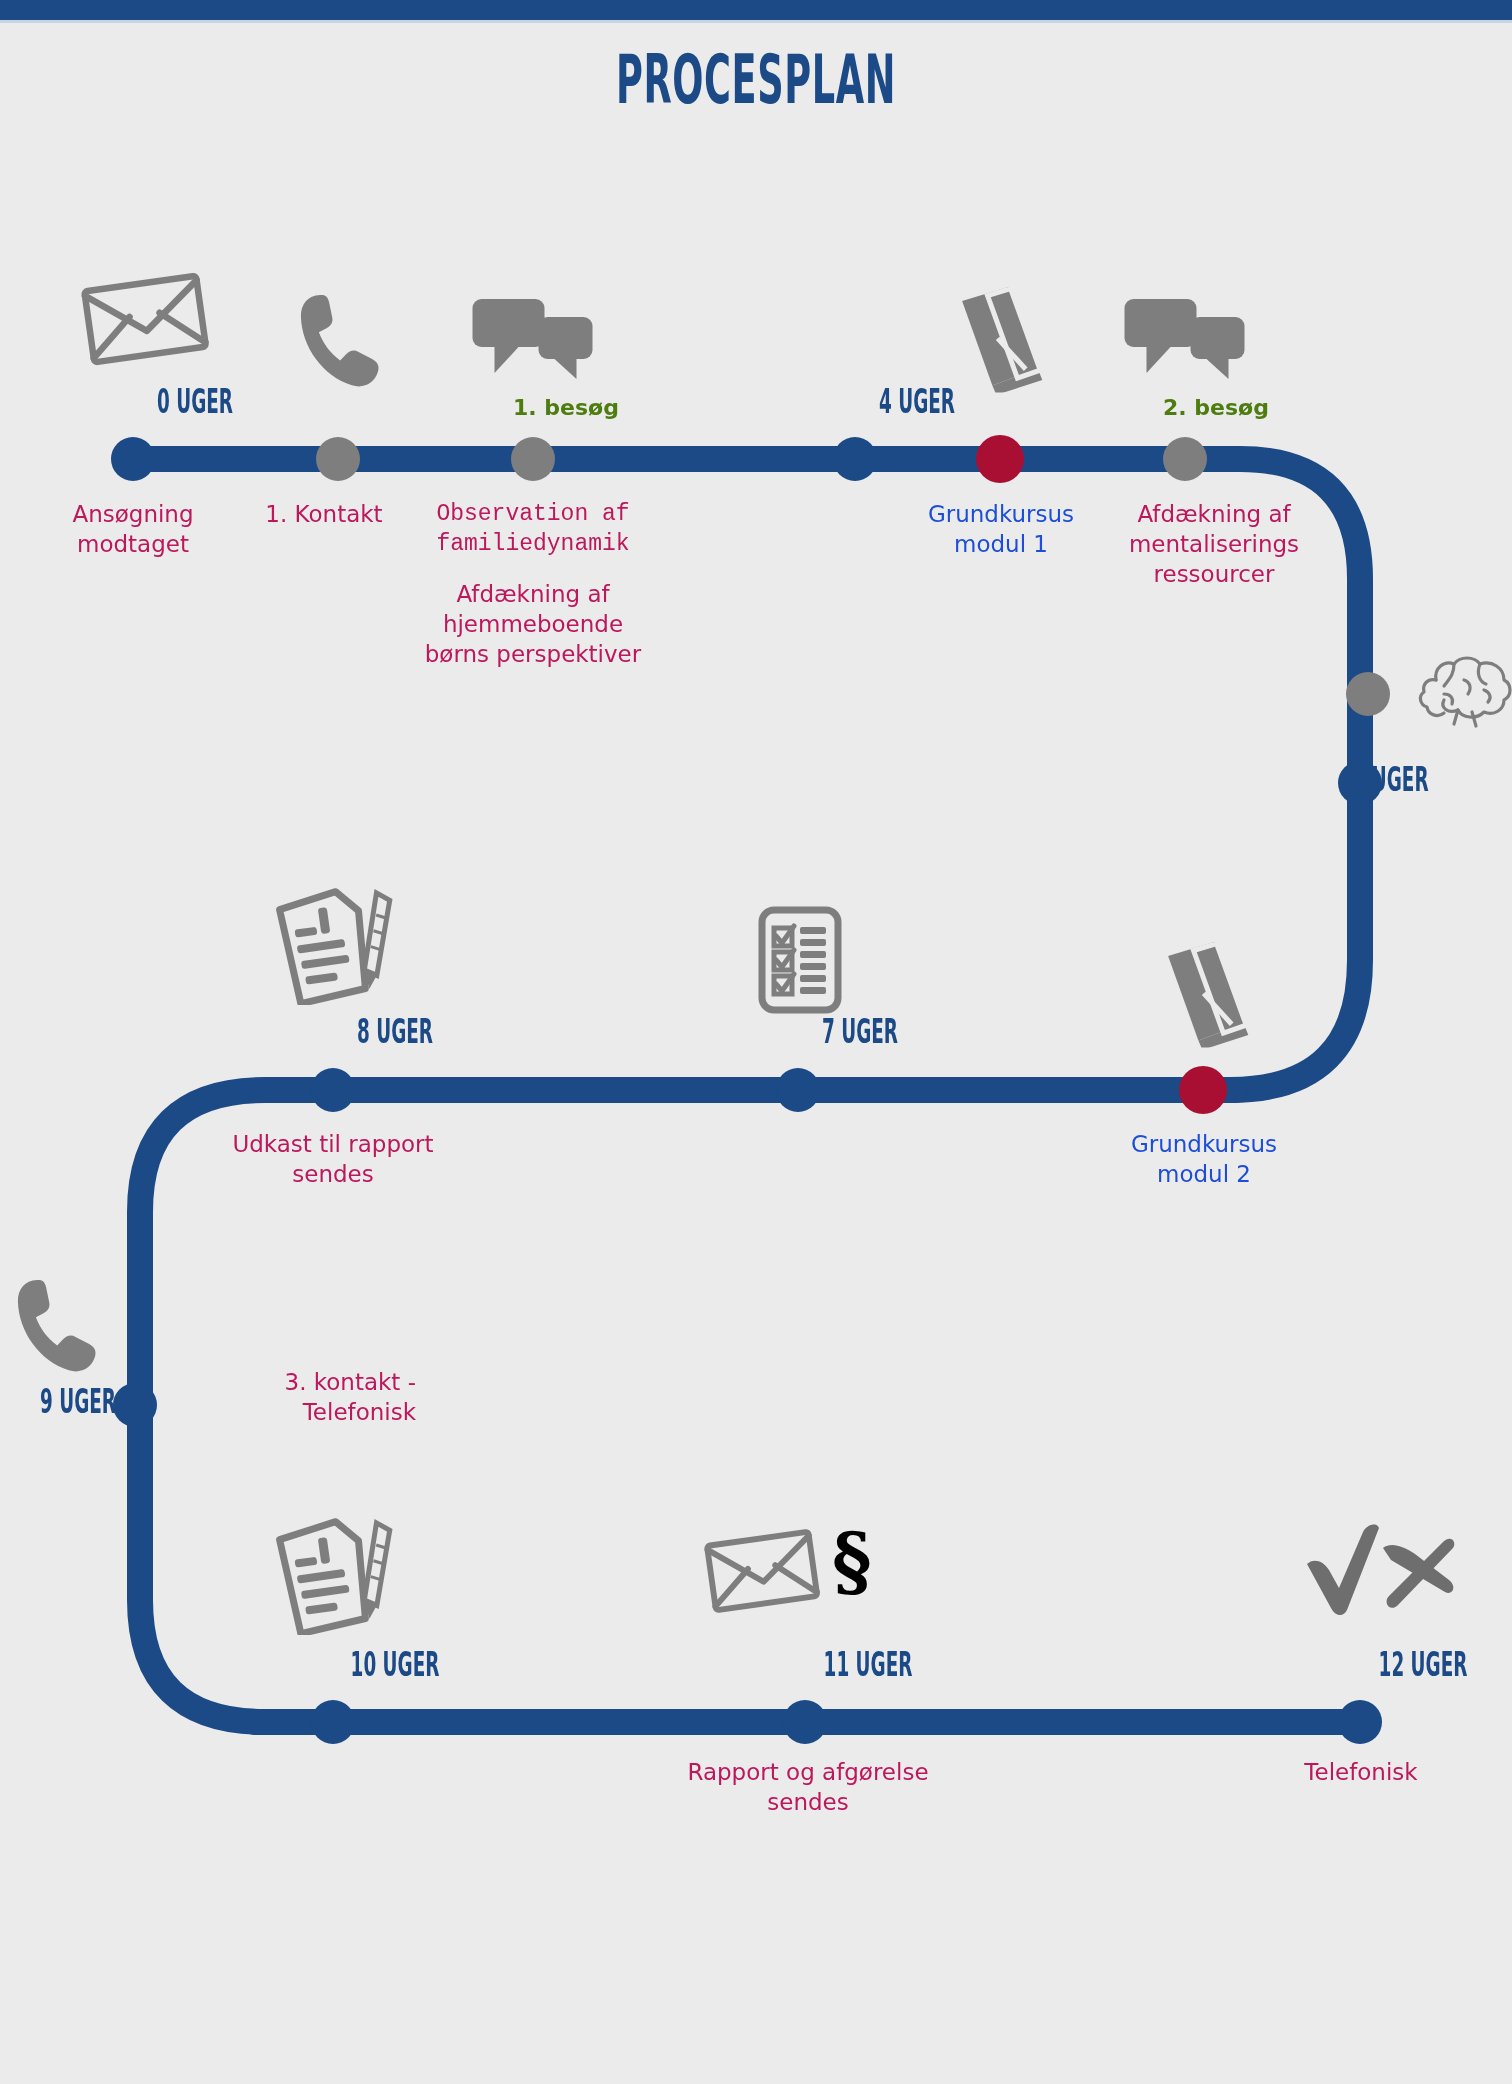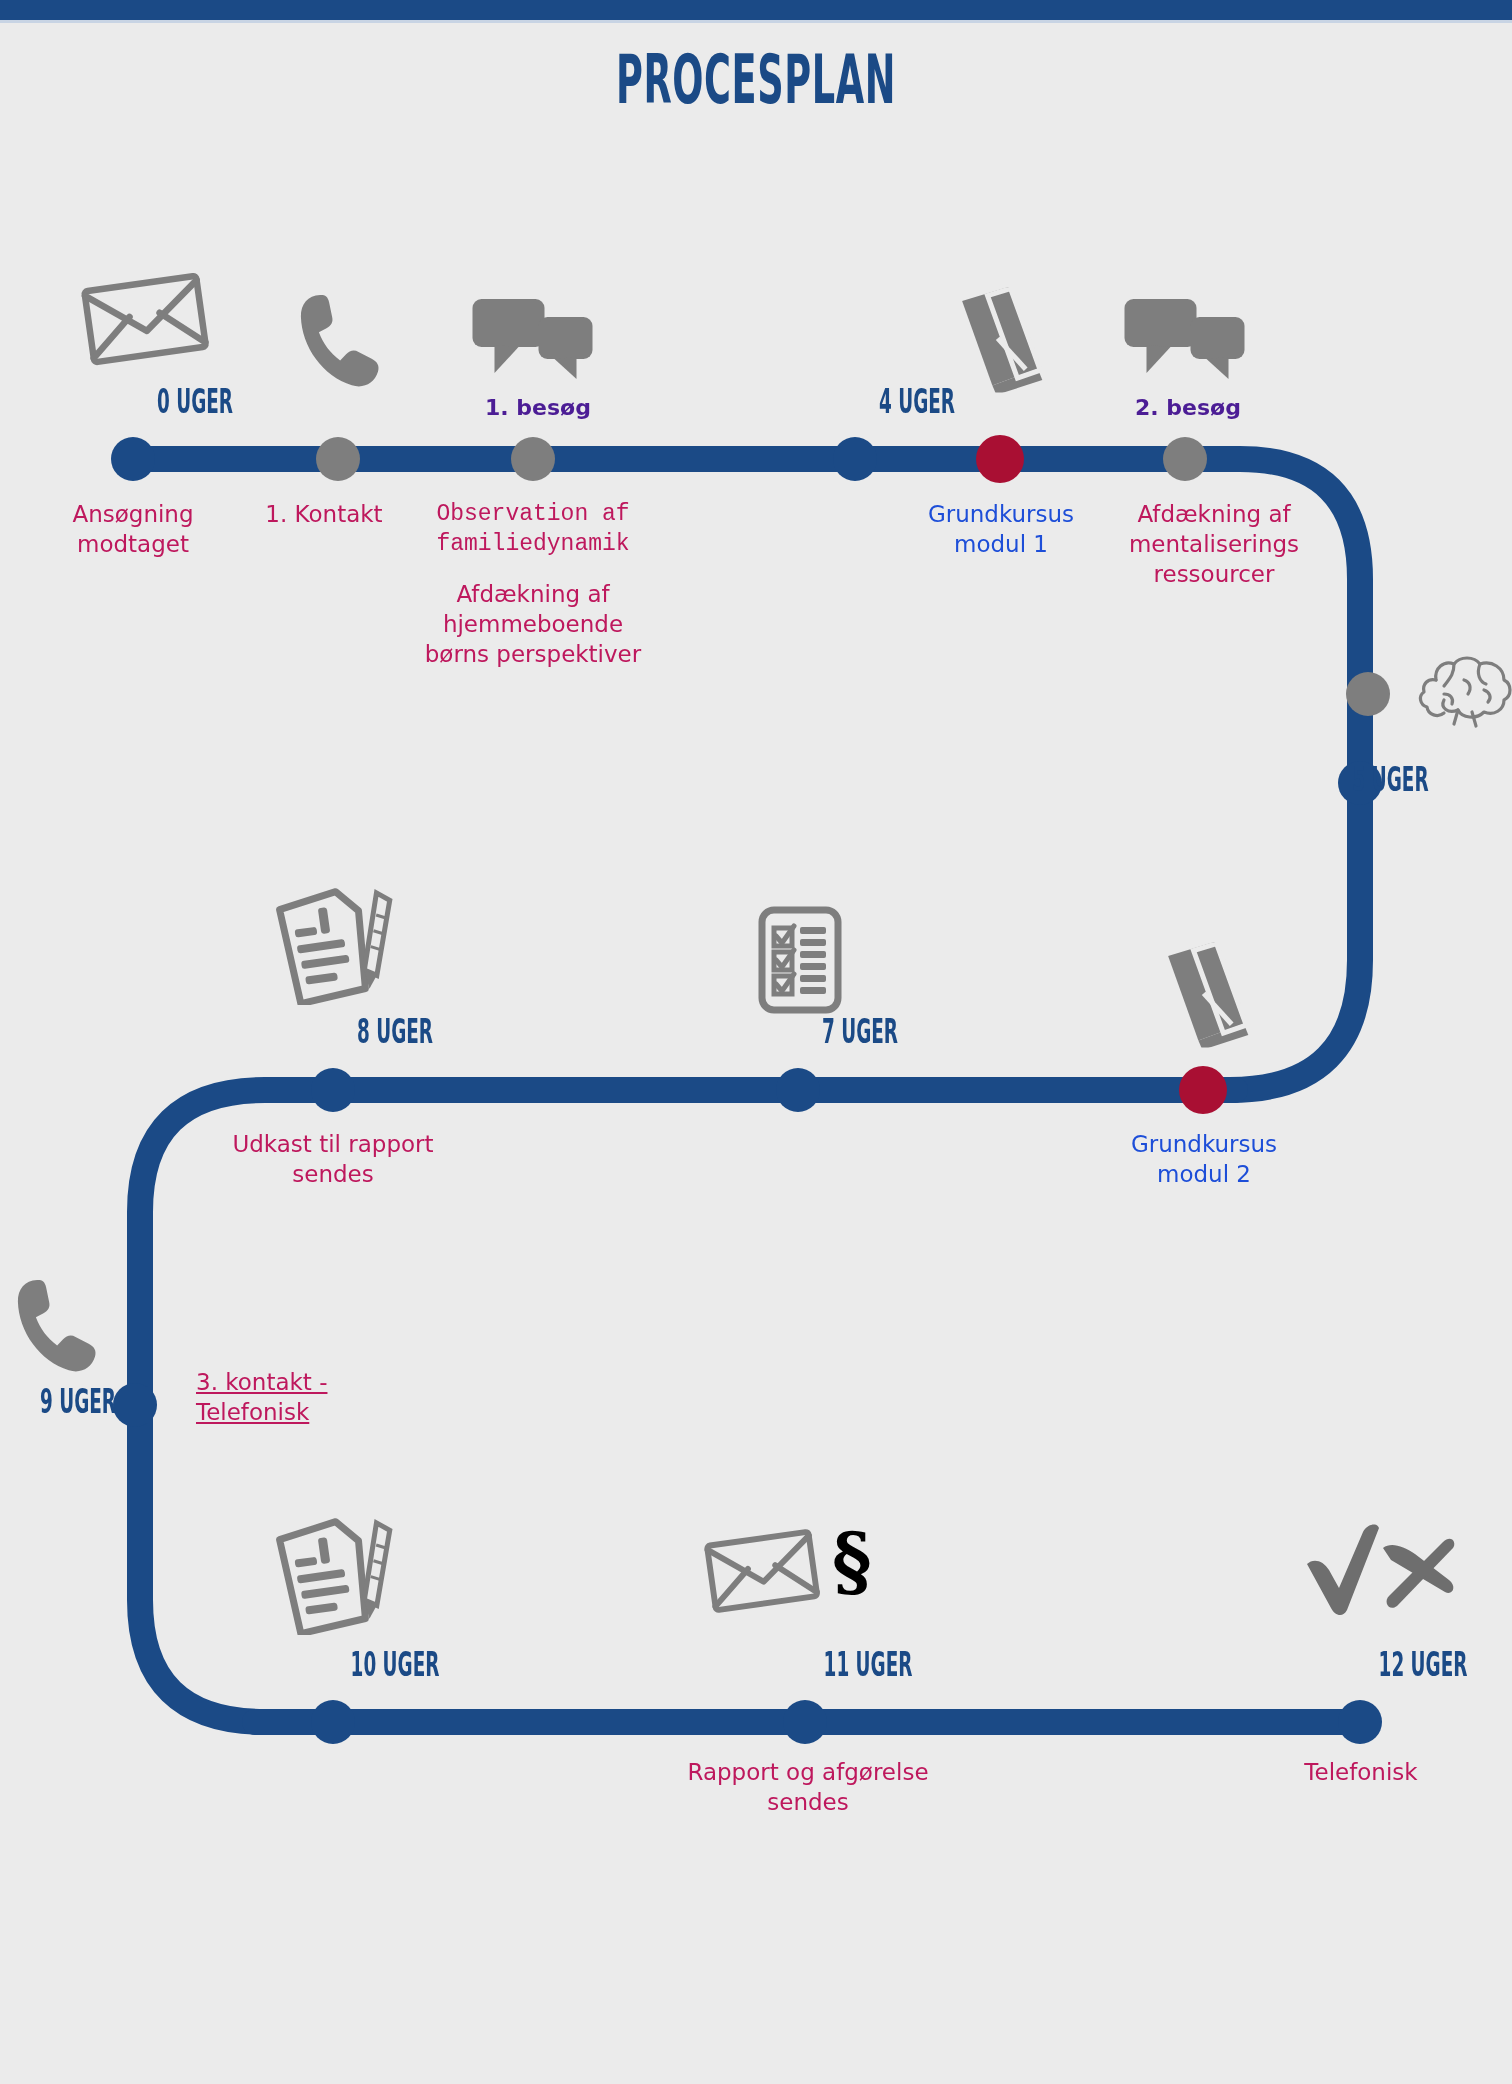--- a/index.html
+++ b/index.html
@@ -31,22 +31,23 @@
   .node.red{background:#a90f33;}
 
   
   .wk{
     position:absolute;color:#1b4a86;font-weight:bold;font-size:33px;
     white-space:nowrap;letter-spacing:0px;
     font-family:"DejaVu Sans Condensed","DejaVu Sans",sans-serif;
     transform:scaleX(.62);
   }
   .visit{
-    position:absolute;color:#4c1d95;font-weight:bold;font-size:22px;white-space:nowrap;
+    position:absolute;color:#4d7c0f;font-weight:bold;font-size:22px;white-space:nowrap;
     font-family:"DejaVu Sans","Liberation Sans",sans-serif;
+    margin-left:28px;
   }
   .desc{
     position:absolute;color:#be185d;font-size:23px;line-height:1.30;
     text-align:center;white-space:pre-line;
     font-family:"DejaVu Sans","Liberation Sans",sans-serif;
   }
   .desc.red{color:#1d4ed8;}
   .desc.left{text-align:left;}
 
   
@@ -266,19 +267,19 @@
 børns perspektiver</div>
   <div class="desc red" style="left:895px;top:500px;width:212px;">Grundkursus
 modul 1</div>
   <div class="desc" style="left:1108px;top:500px;width:212px;">Afdækning af
 mentaliserings
 ressourcer</div>
   <div class="desc red" style="left:1098px;top:1130px;width:212px;">Grundkursus
 modul 2</div>
   <div class="desc" style="left:213px;top:1130px;width:240px;">Udkast til rapport
 sendes</div>
-  <div class="desc left" style="left:196px;top:1368px;width:220px;text-align:left;text-decoration:underline;">3. kontakt -
+  <div class="desc left" style="left:196px;top:1368px;width:220px;text-align:right;">3. kontakt -
 Telefonisk</div>
   <div class="desc" style="left:663px;top:1758px;width:290px;">Rapport og afgørelse
 sendes</div>
   <div class="desc" style="left:1255px;top:1758px;width:212px;">Telefonisk</div>
 
 </div>
 
 </body></html>

